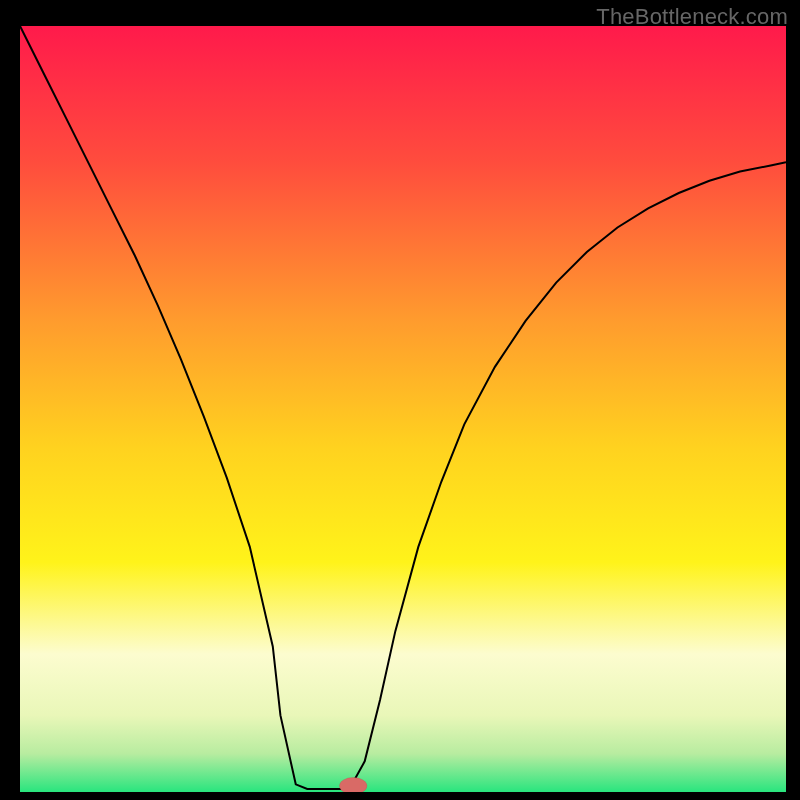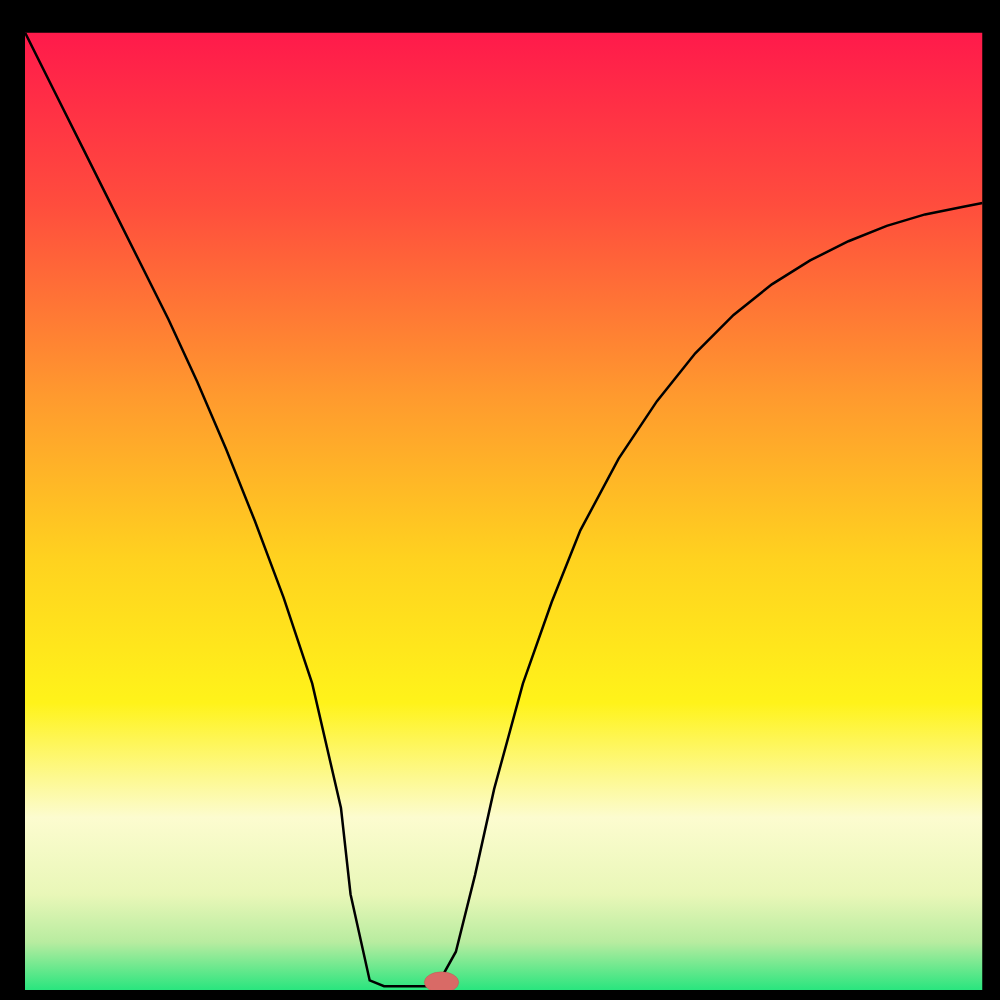--- a/index.html
+++ b/index.html
@@ -26,20 +26,21 @@
     top: 26px;
     width: 766px;
     height: 766px;
   }
   svg { display: block; }
 </style>
 </head>
 <body>
 
 <div class="frame">
+  <div class="watermark">TheBottleneck.com</div>
   <div class="plot-area">
     <svg id="chart-svg" width="766" height="766" viewBox="0 0 100 100" preserveAspectRatio="none">
       <defs>
         <linearGradient id="bg-grad" x1="0" y1="0" x2="0" y2="1">
             <stop offset="0%" stop-color="#ff1a4b"></stop>
             <stop offset="18%" stop-color="#ff4d3d"></stop>
             <stop offset="38%" stop-color="#ff9a2e"></stop>
             <stop offset="55%" stop-color="#ffd21f"></stop>
             <stop offset="70%" stop-color="#fff31a"></stop>
             <stop offset="82%" stop-color="#fcfccf"></stop>

